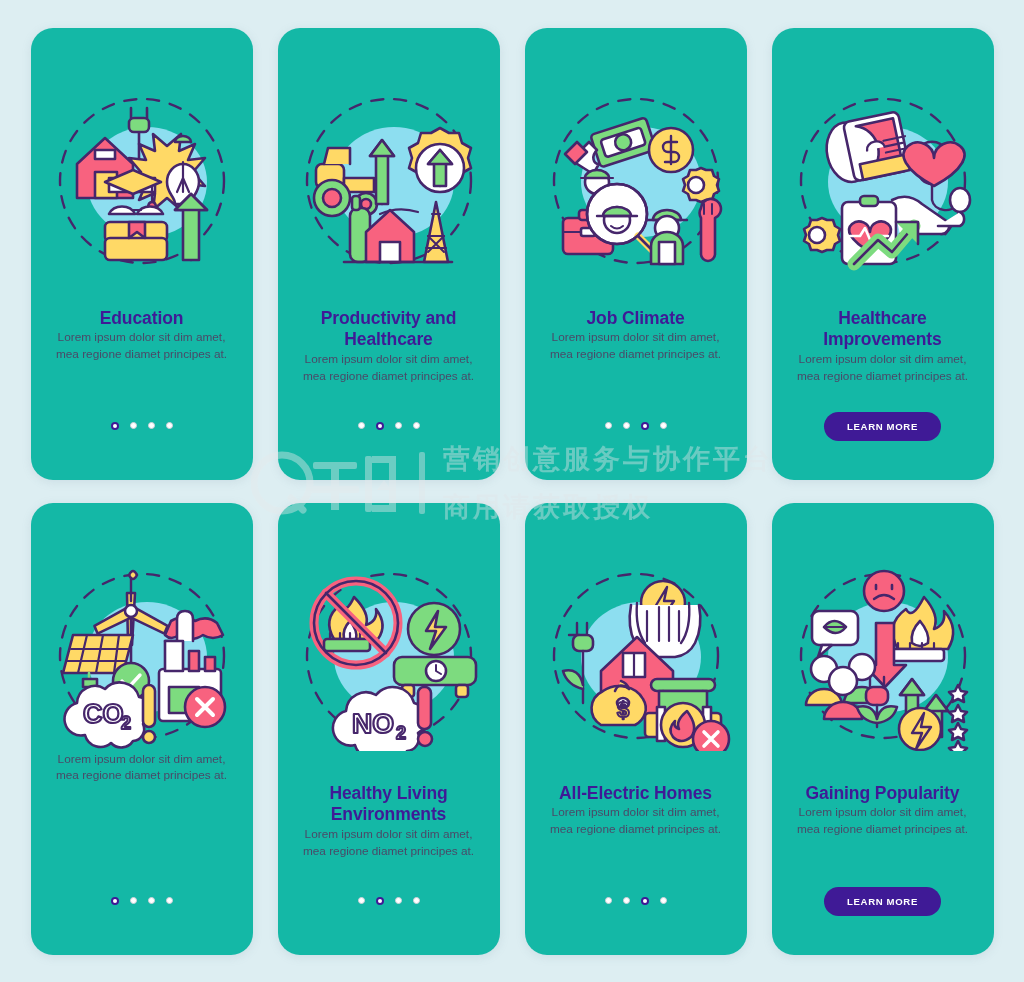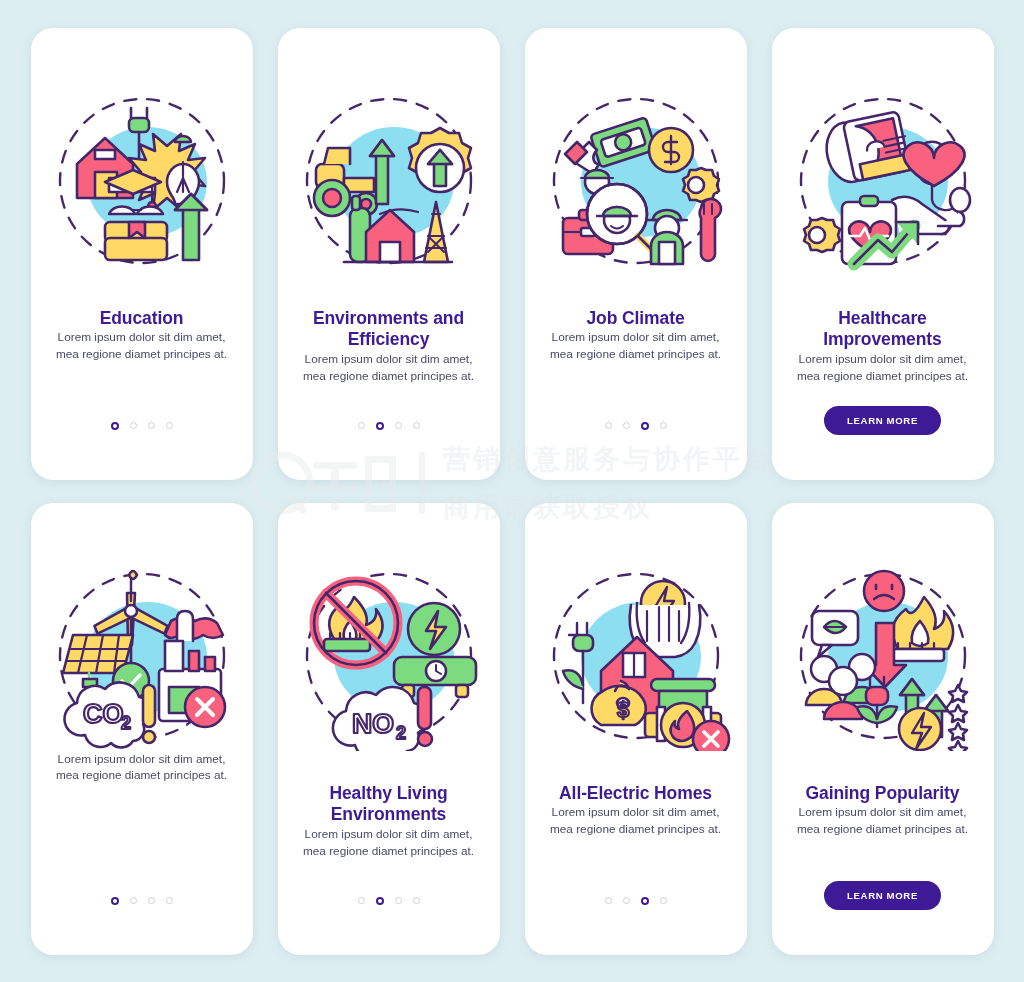--- a/index.html
+++ b/index.html
@@ -19,21 +19,21 @@
     grid-template-columns: repeat(4, 222px);
     grid-template-rows: 452px 452px;
     column-gap: 25px;
     row-gap: 23px;
     padding: 26px 26px;
     box-sizing: border-box;
     justify-content: center;
     align-content: center;
   }
   .card {
-    background: #ffffff;
+    background: #14b8a6;
     border-radius: 22px;
     box-shadow: 0 2px 10px rgba(120,150,165,0.18);
     display: flex;
     flex-direction: column;
     align-items: center;
     position: relative;
     overflow: hidden;
     box-sizing: border-box;
     padding: 10px 14px 18px;
   }
@@ -86,21 +86,21 @@
   }
   .cta {
     background: #3f1a96;
     color: #ffffff;
     font-size: 9.6px;
     font-weight: bold;
     letter-spacing: 0.65px;
     border: none;
     border-radius: 20px;
     padding: 9px 23px;
-    margin-bottom: 27px;
+    margin-bottom: 21px;
     cursor: pointer;
   }
 
   
   .watermark {
     position: absolute;
     left: 0; right: 0; top: 418px;
     height: 130px;
     pointer-events: none;
     display: flex;
@@ -207,21 +207,21 @@
     <rect x="86" y="156" width="20" height="20" fill="#fff"></rect>
     <path d="M86 128 q18 -8 38 -2" stroke-width="2.2" fill="none"></path>
     <path d="M130 176 L142 116 L154 176 Z" fill="#ffd966"></path>
     <path d="M134 150 h16 M132 162 h20 M138 128 h8" stroke-width="2.2"></path>
     <path d="M134 150 l16 16 M150 150 l-16 16" stroke-width="2"></path>
     <path d="M50 176 h108" stroke-width="2.6"></path>
 
     </g>
   </svg>
       </div>
-      <div class="card-title">Environments and Efficiency</div>
+      <div class="card-title">Productivity and Healthcare</div>
       <div class="card-desc">Lorem ipsum dolor sit dim amet, mea regione diamet principes at.</div>
       <div class="spacer"></div>
       <div class="dots">
         <span class="dot"></span>
         <span class="dot active"></span>
         <span class="dot"></span>
         <span class="dot"></span>
       </div>
     </div>
     <div class="card">

